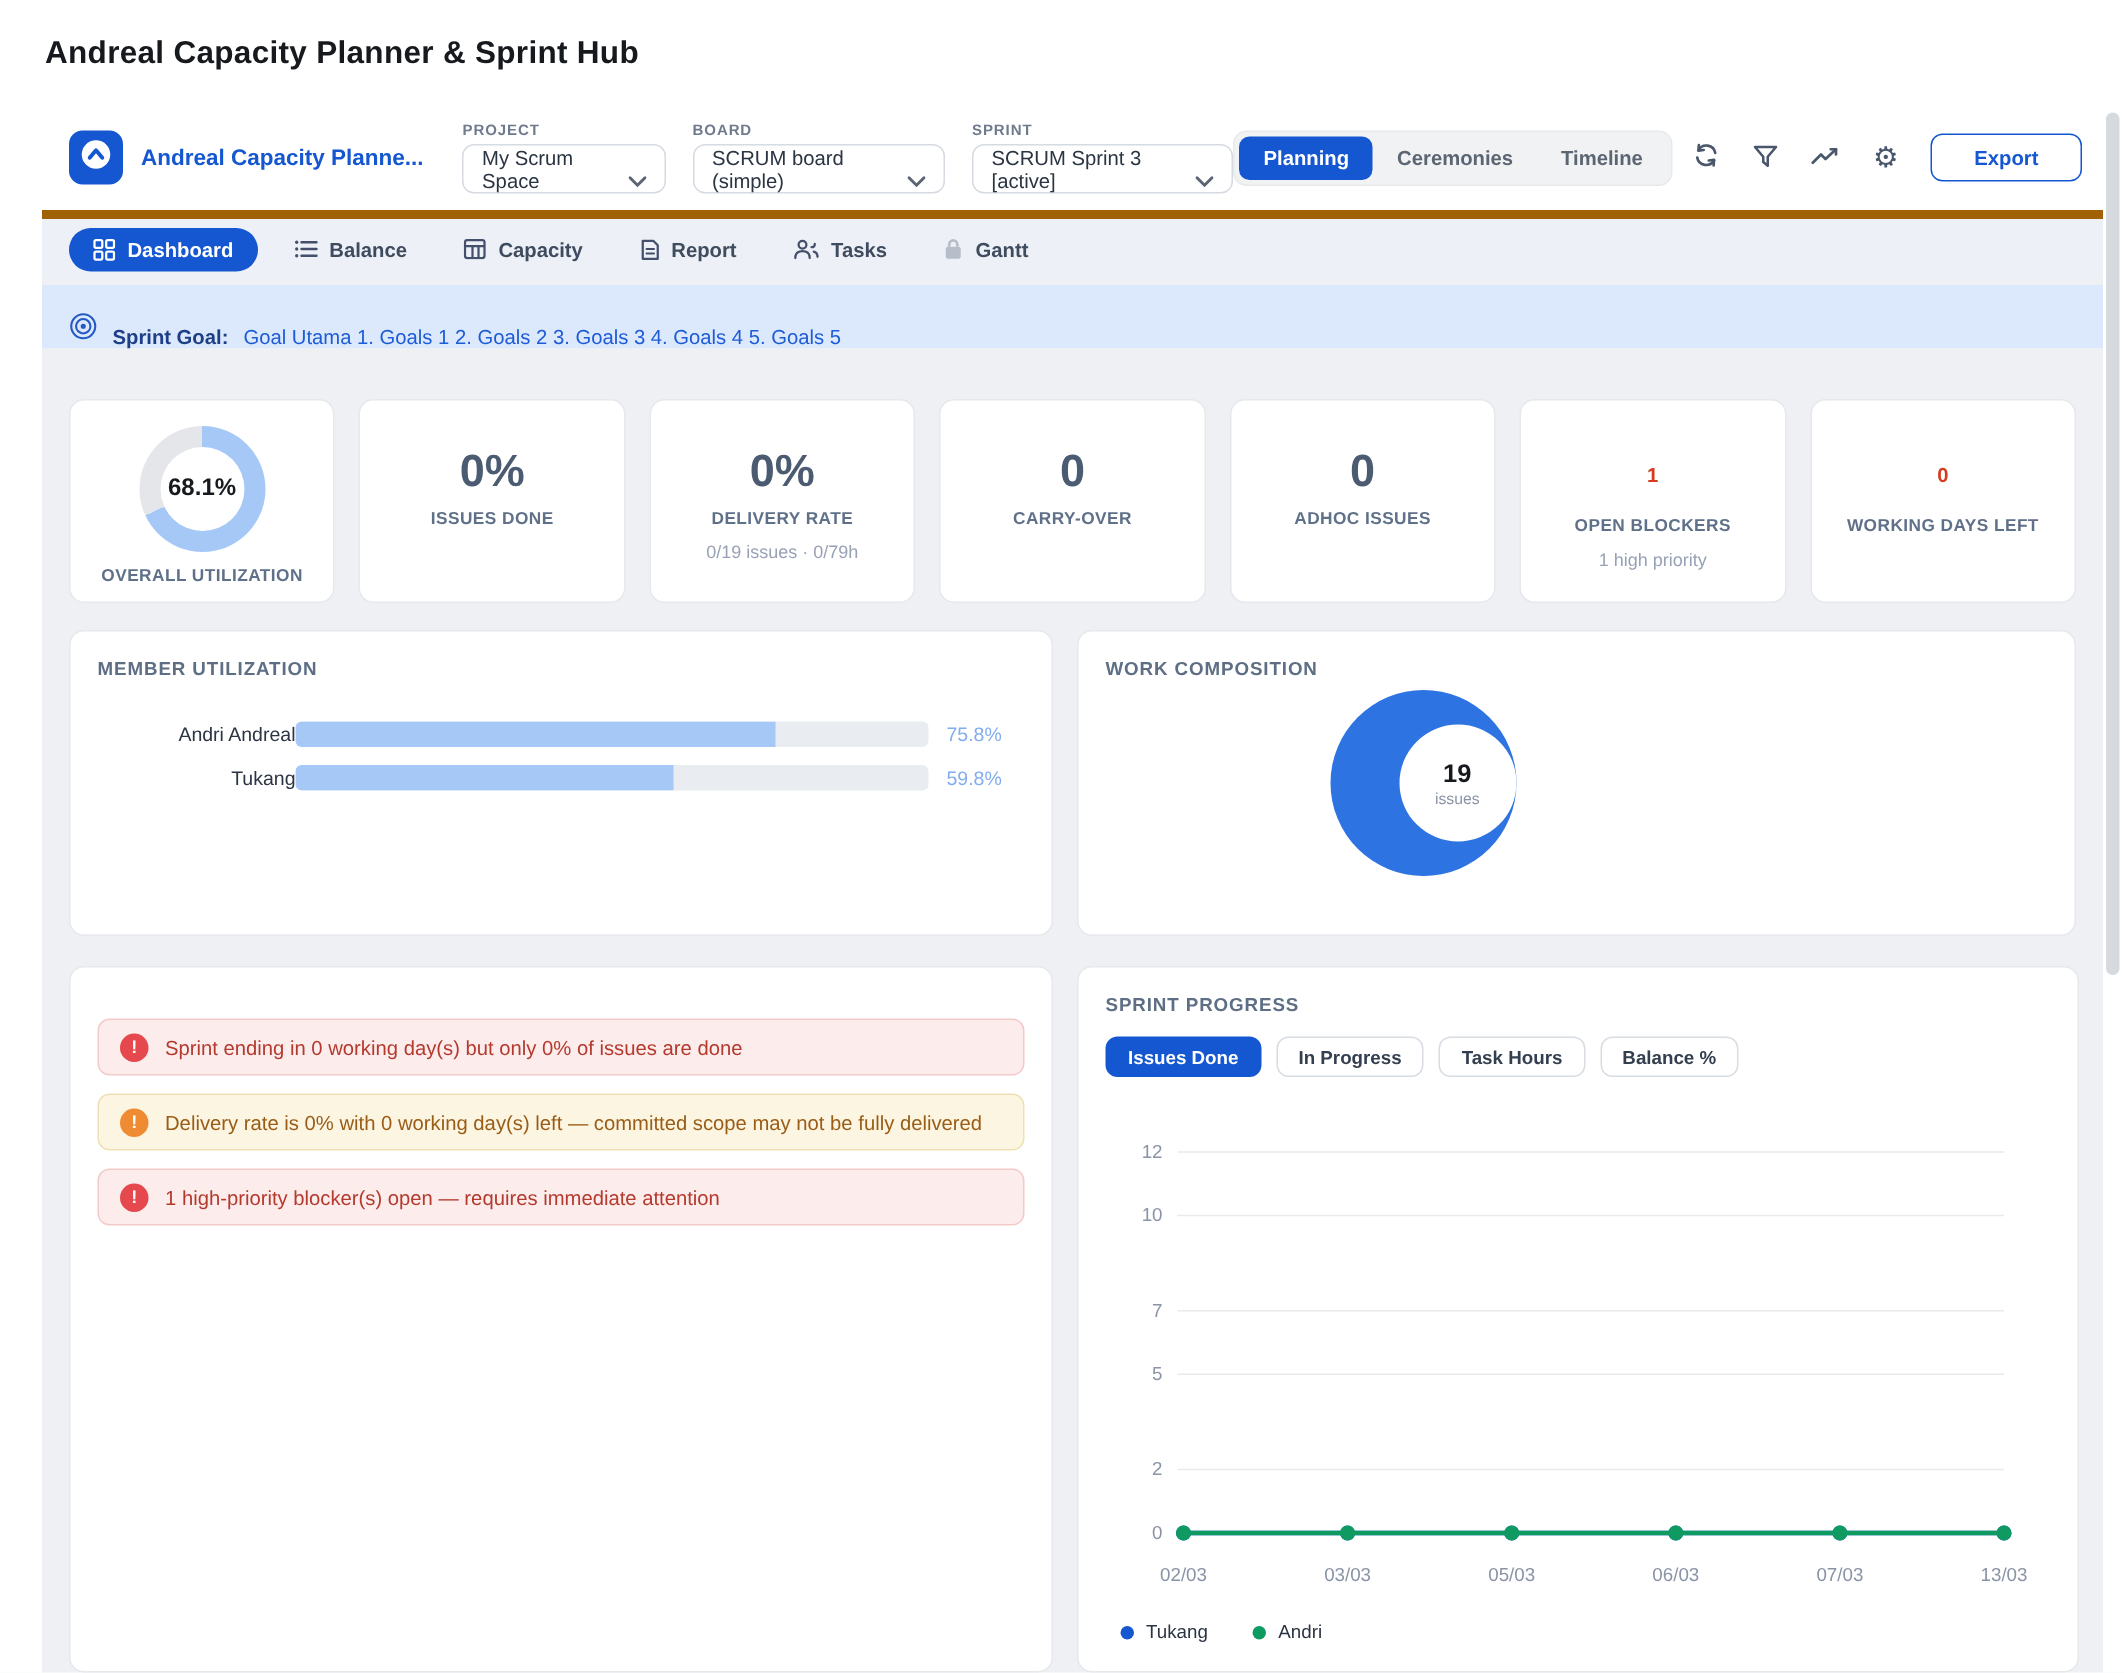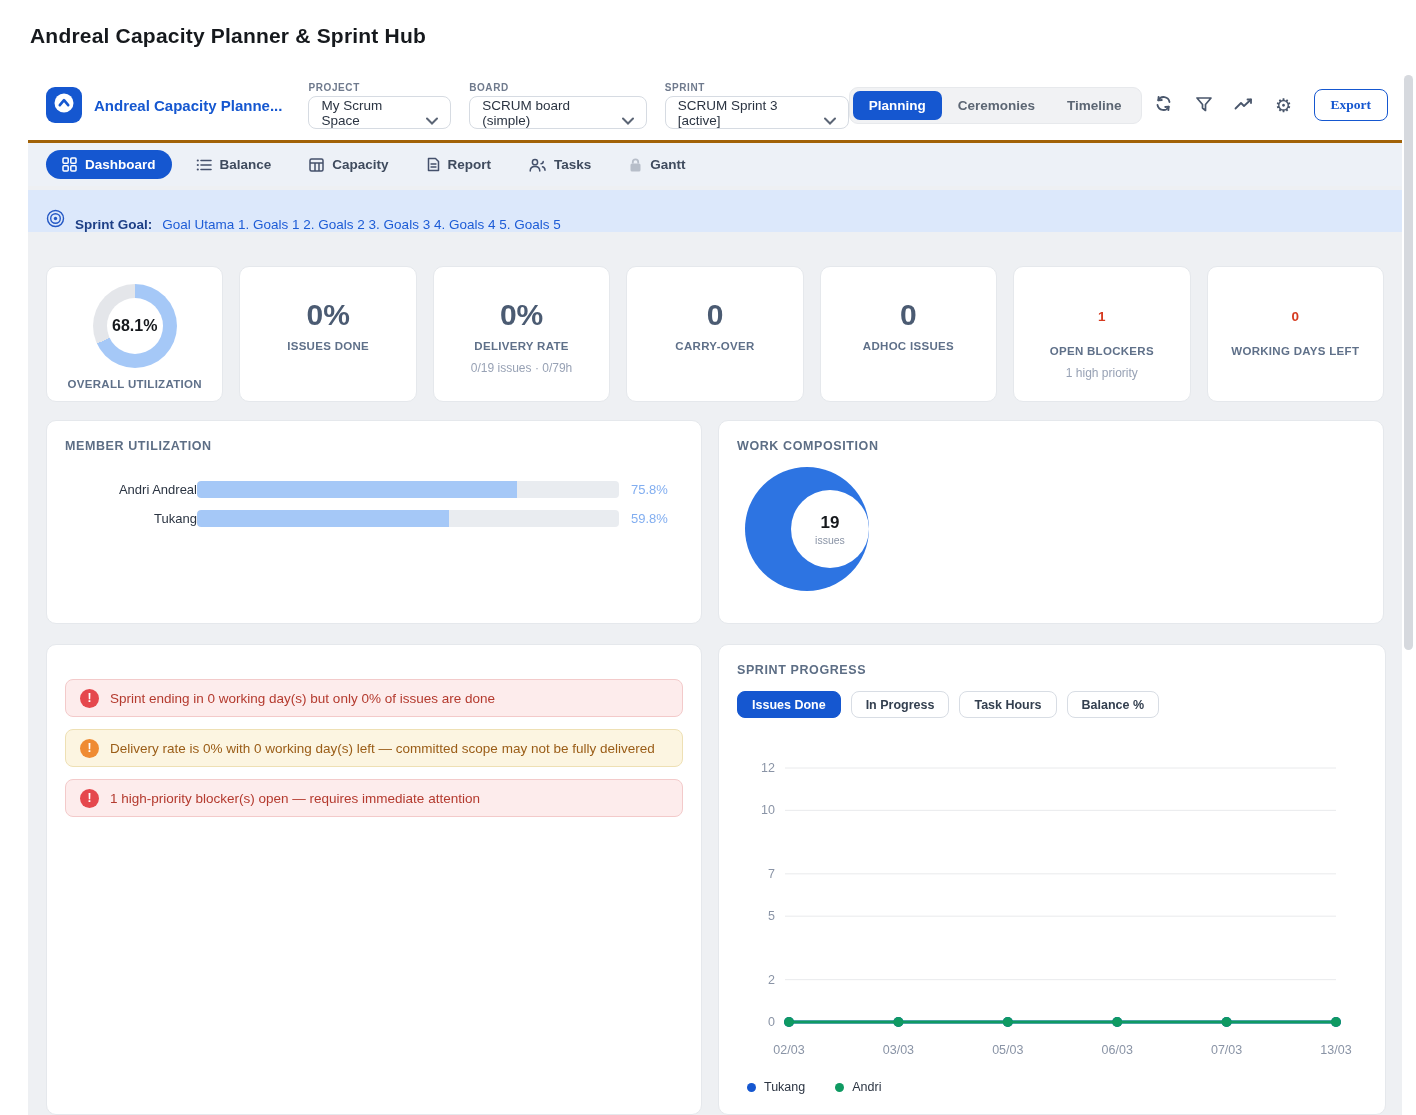--- a/index.html
+++ b/index.html
@@ -15,24 +15,24 @@
   .brand { font-size:15px; font-weight:700; color:#1557d0; margin-left:12px; white-space:nowrap; }
   .selectors { display:flex; gap:18px; margin-left:26px; }
   .sel-group { display:flex; flex-direction:column; }
   .sel-label { font-size:10px; font-weight:700; letter-spacing:.6px; color:#6f7a8d; margin-bottom:3px; }
   .select { height:33px; border:1px solid #d6dbe2; border-radius:8px; background:#fff; display:flex; align-items:flex-end; gap:10px; padding:0 12px; font-size:13.5px; color:#2b3442; cursor:pointer; }
   .header-right { margin-left:auto; display:flex; align-items:center; gap:4px; }
   .seg { background:#f1f2f4; border:1px solid #e7e9ec; border-radius:9px; padding:3px; display:flex; align-items:center; }
   .seg button { border:none; background:transparent; font-family:inherit; font-size:13.5px; font-weight:600; color:#5c6673; padding:7px 16px; border-radius:7px; cursor:pointer; }
   .seg button.active { background:#1557d0; color:#fff; font-weight:700; }
   .icon-btn { width:36px; height:34px; display:flex; align-items:center; justify-content:center; background:transparent; border:none; cursor:pointer; color:#49566b; }
-  .export-btn { height:32px; padding:0 16px; border:1.5px solid #1557d0; color:#1557d0; background:#fff; border-radius:8px; font-family:Liberation Serif, serif; font-size:13.5px; font-weight:700; cursor:pointer; margin-left:8px; }
-
-  
-  .nav-band { height:46px; background:#edf1f7; border-top:3px solid #a16207; display:flex; align-items:center; gap:10px; padding:0 18px; }
+  .export-btn { height:32px; padding:0 28px; border:1.5px solid #1557d0; color:#1557d0; background:#fff; border-radius:8px; font-family:Liberation Sans, sans-serif; font-size:13.5px; font-weight:700; cursor:pointer; margin-left:8px; }
+
+  
+  .nav-band { height:46px; background:#edf1f7; border-top:6px solid #a16207; display:flex; align-items:center; gap:10px; padding:0 18px; }
   .nav-item { display:flex; align-items:center; gap:8px; padding:6px 14px; border-radius:16px; font-size:13.5px; font-weight:600; color:#3f4b5e; cursor:pointer; background:transparent; border:none; font-family:inherit; }
   .nav-item.active { background:#1557d0; color:#fff; border-radius:16px; padding:7px 16px; }
   .nav-item .nicon { display:flex; align-items:center; }
 
   
   .lower { flex:1; background:#eef0f3; display:flex; flex-direction:column; padding-top:4px; min-height:0; }
   .goal-banner { height:42px; background:#dce8fb; display:flex; align-items:flex-end; padding:0 18px; gap:10px; }
   .goal-label { font-size:13.5px; font-weight:700; color:#1d3f86; }
   .goal-text { font-size:13.5px; color:#1d5cd6; cursor:pointer; }
 
@@ -60,21 +60,21 @@
   
   .mu-panel { height:204px; }
   .mu-rows { margin-top:28px; display:flex; flex-direction:column; gap:12px; }
   .mu-row { display:flex; align-items:center; }
   .mu-name { width:132px; text-align:right; font-size:13px; color:#2b3442; }
   .mu-track { flex:1; height:17px; background:#e9ecf0; border-radius:4px; overflow:hidden; }
   .mu-fill { height:100%; background:#a5c8f7; border-radius:4px 0 0 4px; }
   .mu-pct { width:52px; margin-left:12px; font-size:13px; color:#82aef0; }
 
   
-  .wc-panel { height:204px; display:flex; flex-direction:column; }
+  .wc-panel { height:204px; display:flex; }
   .wc-body { flex:1; display:flex; align-items:center; }
   .donut-lg { width:124px; height:124px; border-radius:50%; margin-left:8px; display:flex; align-items:center; justify-content:flex-end; flex:0 0 auto; }
   .donut-lg .hole { width:78px; height:78px; border-radius:50%; background:#fff; display:flex; flex-direction:column; align-items:center; justify-content:center; }
   .wc-num { font-size:17px; font-weight:700; color:#16191d; }
   .wc-unit { font-size:10.5px; color:#8a94a6; margin-top:1px; }
   .wc-legend { flex:1; display:flex; align-items:center; padding:0 6px 0 40px; }
   .legend-dot { width:10px; height:10px; border-radius:50%; display:inline-block; }
   .wc-legend .name { font-size:14px; color:#2b3442; margin-left:9px; }
   .wc-legend .detail { margin-left:auto; font-size:13px; color:#7a8597; }
   .wc-legend .pct { font-size:13px; font-weight:700; color:#4a5a71; margin-left:18px; }

